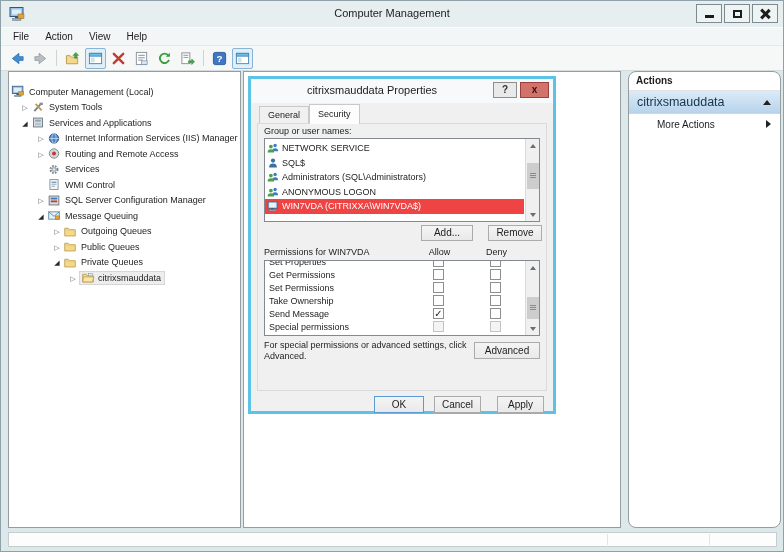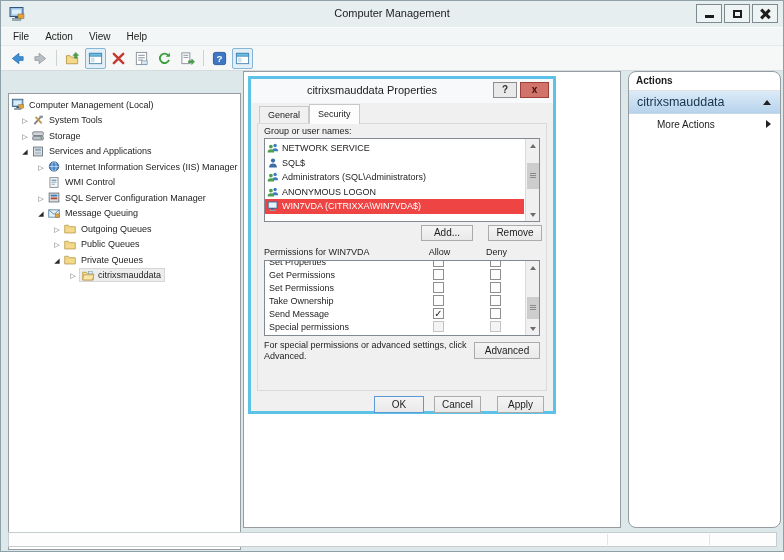--- a/index.html
+++ b/index.html
@@ -29,21 +29,21 @@
   #toolbar { position:relative; height:25px; background:#f6f8f8; border-bottom:1px solid #d6dcde;
              display:flex; align-items:center; padding-left:5px; }
   .tbtn { width:21px; height:21px; display:flex; align-items:center; justify-content:center;
           margin:0 1px; border:1px solid transparent; }
   .tbtn.active { border:1px solid #86b5d7; background:#e2eff7; border-radius:2px; }
   .tbtn svg { width:15px; height:15px; }
   .tsep { width:1px; height:16px; background:#ccd3d5; margin:0 4px; }
 
   
   .panel { position:absolute; background:#ffffff; border:1px solid #979ca1; }
-  #tree-panel    { left:7px;   top:70px; width:233px; height:457px; overflow:hidden; padding-top:3px;margin-top:22px; }
+  #tree-panel    { left:7px;   top:70px; width:233px; height:457px; overflow:hidden; padding-top:12px; }
   #center-panel  { left:242px; top:70px; width:378px; height:457px; }
   #actions-panel { left:627px; top:70px; width:153px; height:457px;border-radius:8px; }
   #statusbar { position:absolute; left:7px; top:531px; width:769px; height:15px;
                background:#fdfdfd; border:1px solid #c6cdcf; }
   .sb-div { position:absolute; top:1px; bottom:1px; width:1px; background:#e2e5e6; }
 
   
   .trow { display:flex; align-items:center; height:15.5px; font-size:9px; color:#1d1d1d;
           white-space:nowrap; overflow:hidden; }
   .tw { display:inline-block; width:12px; text-align:center; flex:0 0 12px; }
@@ -341,39 +341,45 @@
       <span>Computer Management (Local)</span>
     </div>
     <div class="trow" style="padding-left:10px">
       <span class="tw tw-c"></span>
       <svg class="tico">
           <use href="#sym-tools"></use>
         </svg>
       <span>System Tools</span>
     </div>
     <div class="trow" style="padding-left:10px">
-      <span class="tw tw-c"></span>
-      <svg class="tico">
-          <use href="#sym-storage"></use>
-        </svg>
-      <span>Storage</span>
-    </div>
-    <div class="trow" style="padding-left:10px">
       <span class="tw tw-e"></span>
       <svg class="tico">
           <use href="#sym-svcapp"></use>
         </svg>
       <span>Services and Applications</span>
     </div>
     <div class="trow" style="padding-left:26px">
       <span class="tw tw-c"></span>
       <svg class="tico">
           <use href="#sym-iis"></use>
         </svg>
       <span>Internet Information Services (IIS) Manager</span>
+    </div>
+    <div class="trow" style="padding-left:26px">
+      <span class="tw tw-c"></span>
+      <svg class="tico">
+          <use href="#sym-rras"></use>
+        </svg>
+      <span>Routing and Remote Access</span>
+    </div>
+    <div class="trow" style="padding-left:38px">
+      <svg class="tico">
+          <use href="#sym-gear"></use>
+        </svg>
+      <span>Services</span>
     </div>
     <div class="trow" style="padding-left:38px">
       <svg class="tico">
           <use href="#sym-wmi"></use>
         </svg>
       <span>WMI Control</span>
     </div>
     <div class="trow" style="padding-left:26px">
       <span class="tw tw-c"></span>
       <svg class="tico">

